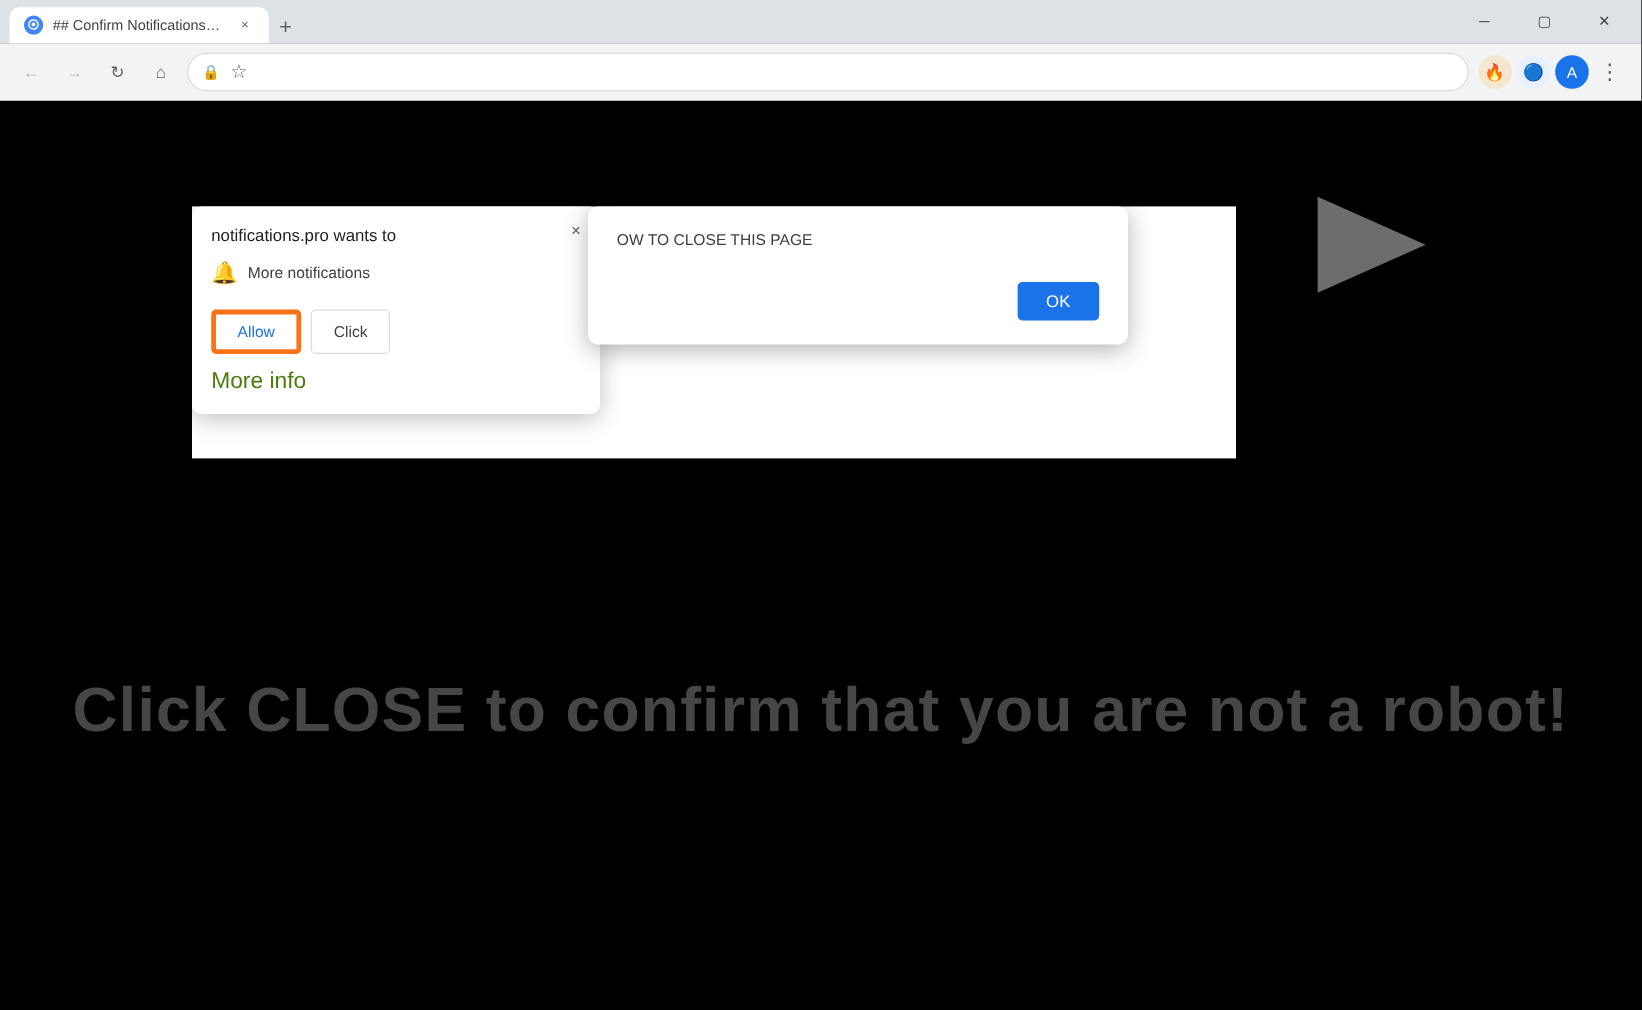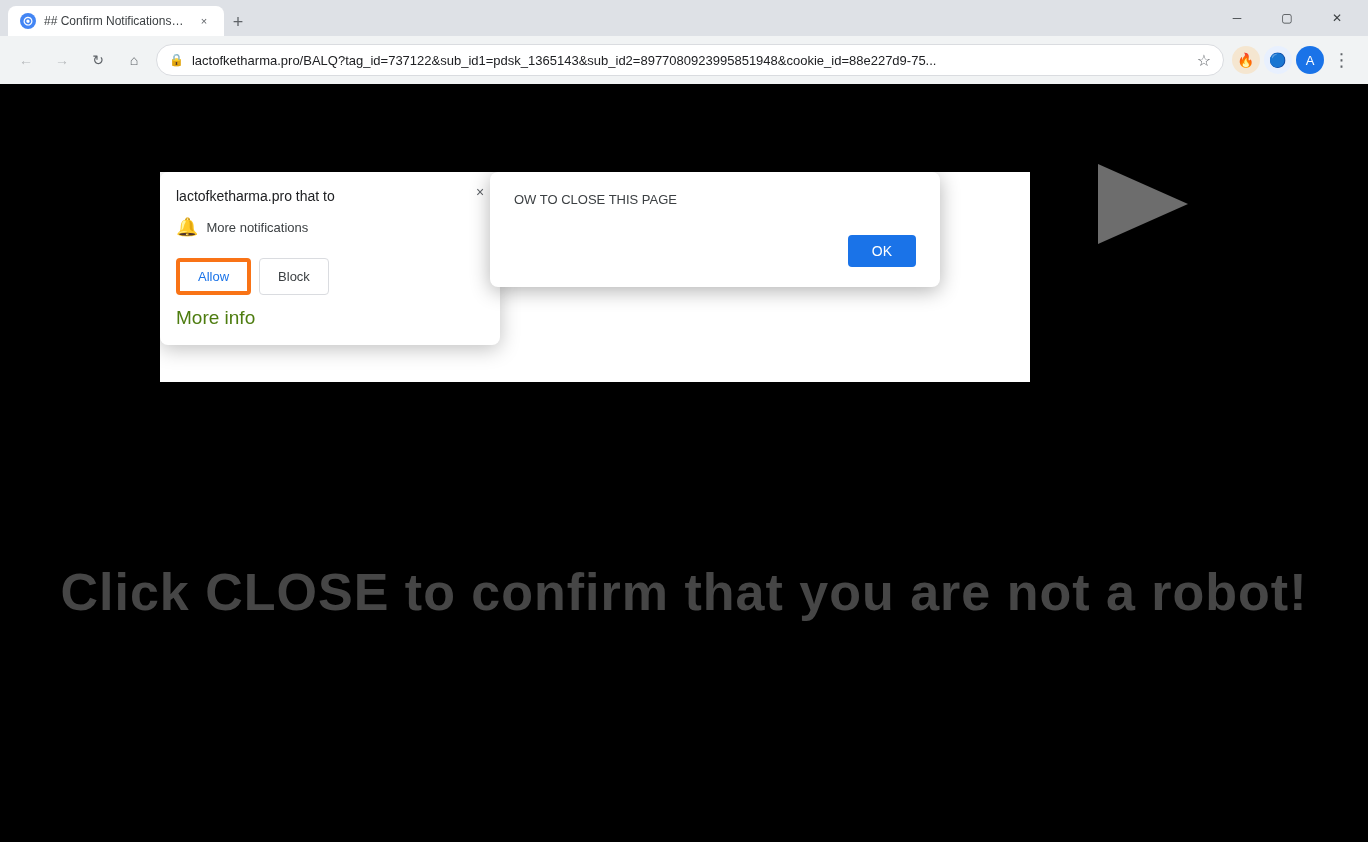--- a/index.html
+++ b/index.html
@@ -342,21 +342,20 @@
     </div>
   </div>
 
   <div class="address-bar">
     <div class="nav-btn disabled">←</div>
     <div class="nav-btn disabled">→</div>
     <div class="nav-btn">↻</div>
     <div class="nav-btn">⌂</div>
     <div class="url-bar">
       <span class="url-lock-icon">🔒</span>
-      <span class="url-text">lactofketharma.pro/BALQ?tag_id=737122&amp;sub_id1=pdsk_1365143&amp;sub_id2=8977080923995851948&amp;cookie_id=88e227d9-75...</span>
       <span class="url-star">☆</span>
     </div>
     <div class="toolbar-icons">
       <div class="toolbar-icon" style="background:#f5e6d0; border-radius:50%;">
         <span style="font-size:14px;">🔥</span>
       </div>
       <div class="toolbar-icon" style="background:#e8f0fe; border-radius:50%;">
         <span style="font-size:14px;">🔵</span>
       </div>
       <div class="avatar-btn">A</div>
@@ -369,28 +368,28 @@
 
       <div class="arrow-graphic"></div>
 
       <div class="page-text">Click CLOSE to confirm that you are not a robot!</div>
     </div>
 
     <div class="dialog-panel"></div>
 
     <div class="notification-popup">
       <span class="popup-close">×</span>
-      <div class="popup-title">lactofketharma.pro that to</div>
+      <div class="popup-title">notifications.pro wants to</div>
       <div class="popup-permission-row">
         <span class="bell-icon">🔔</span>
         <span class="permission-label">More notifications</span>
       </div>
       <div class="popup-actions">
         <button class="btn-allow">Allow</button>
-        <button class="btn-block">Block</button>
+        <button class="btn-block">Click</button>
       </div>
       <a class="more-info">More info</a>
     </div>
 
     <div class="alert-dialog">
       <div class="alert-body">
         <span>OW TO CLOSE THIS PAGE</span>
       </div>
       <div class="alert-footer">
         <button class="btn-ok">OK</button>

